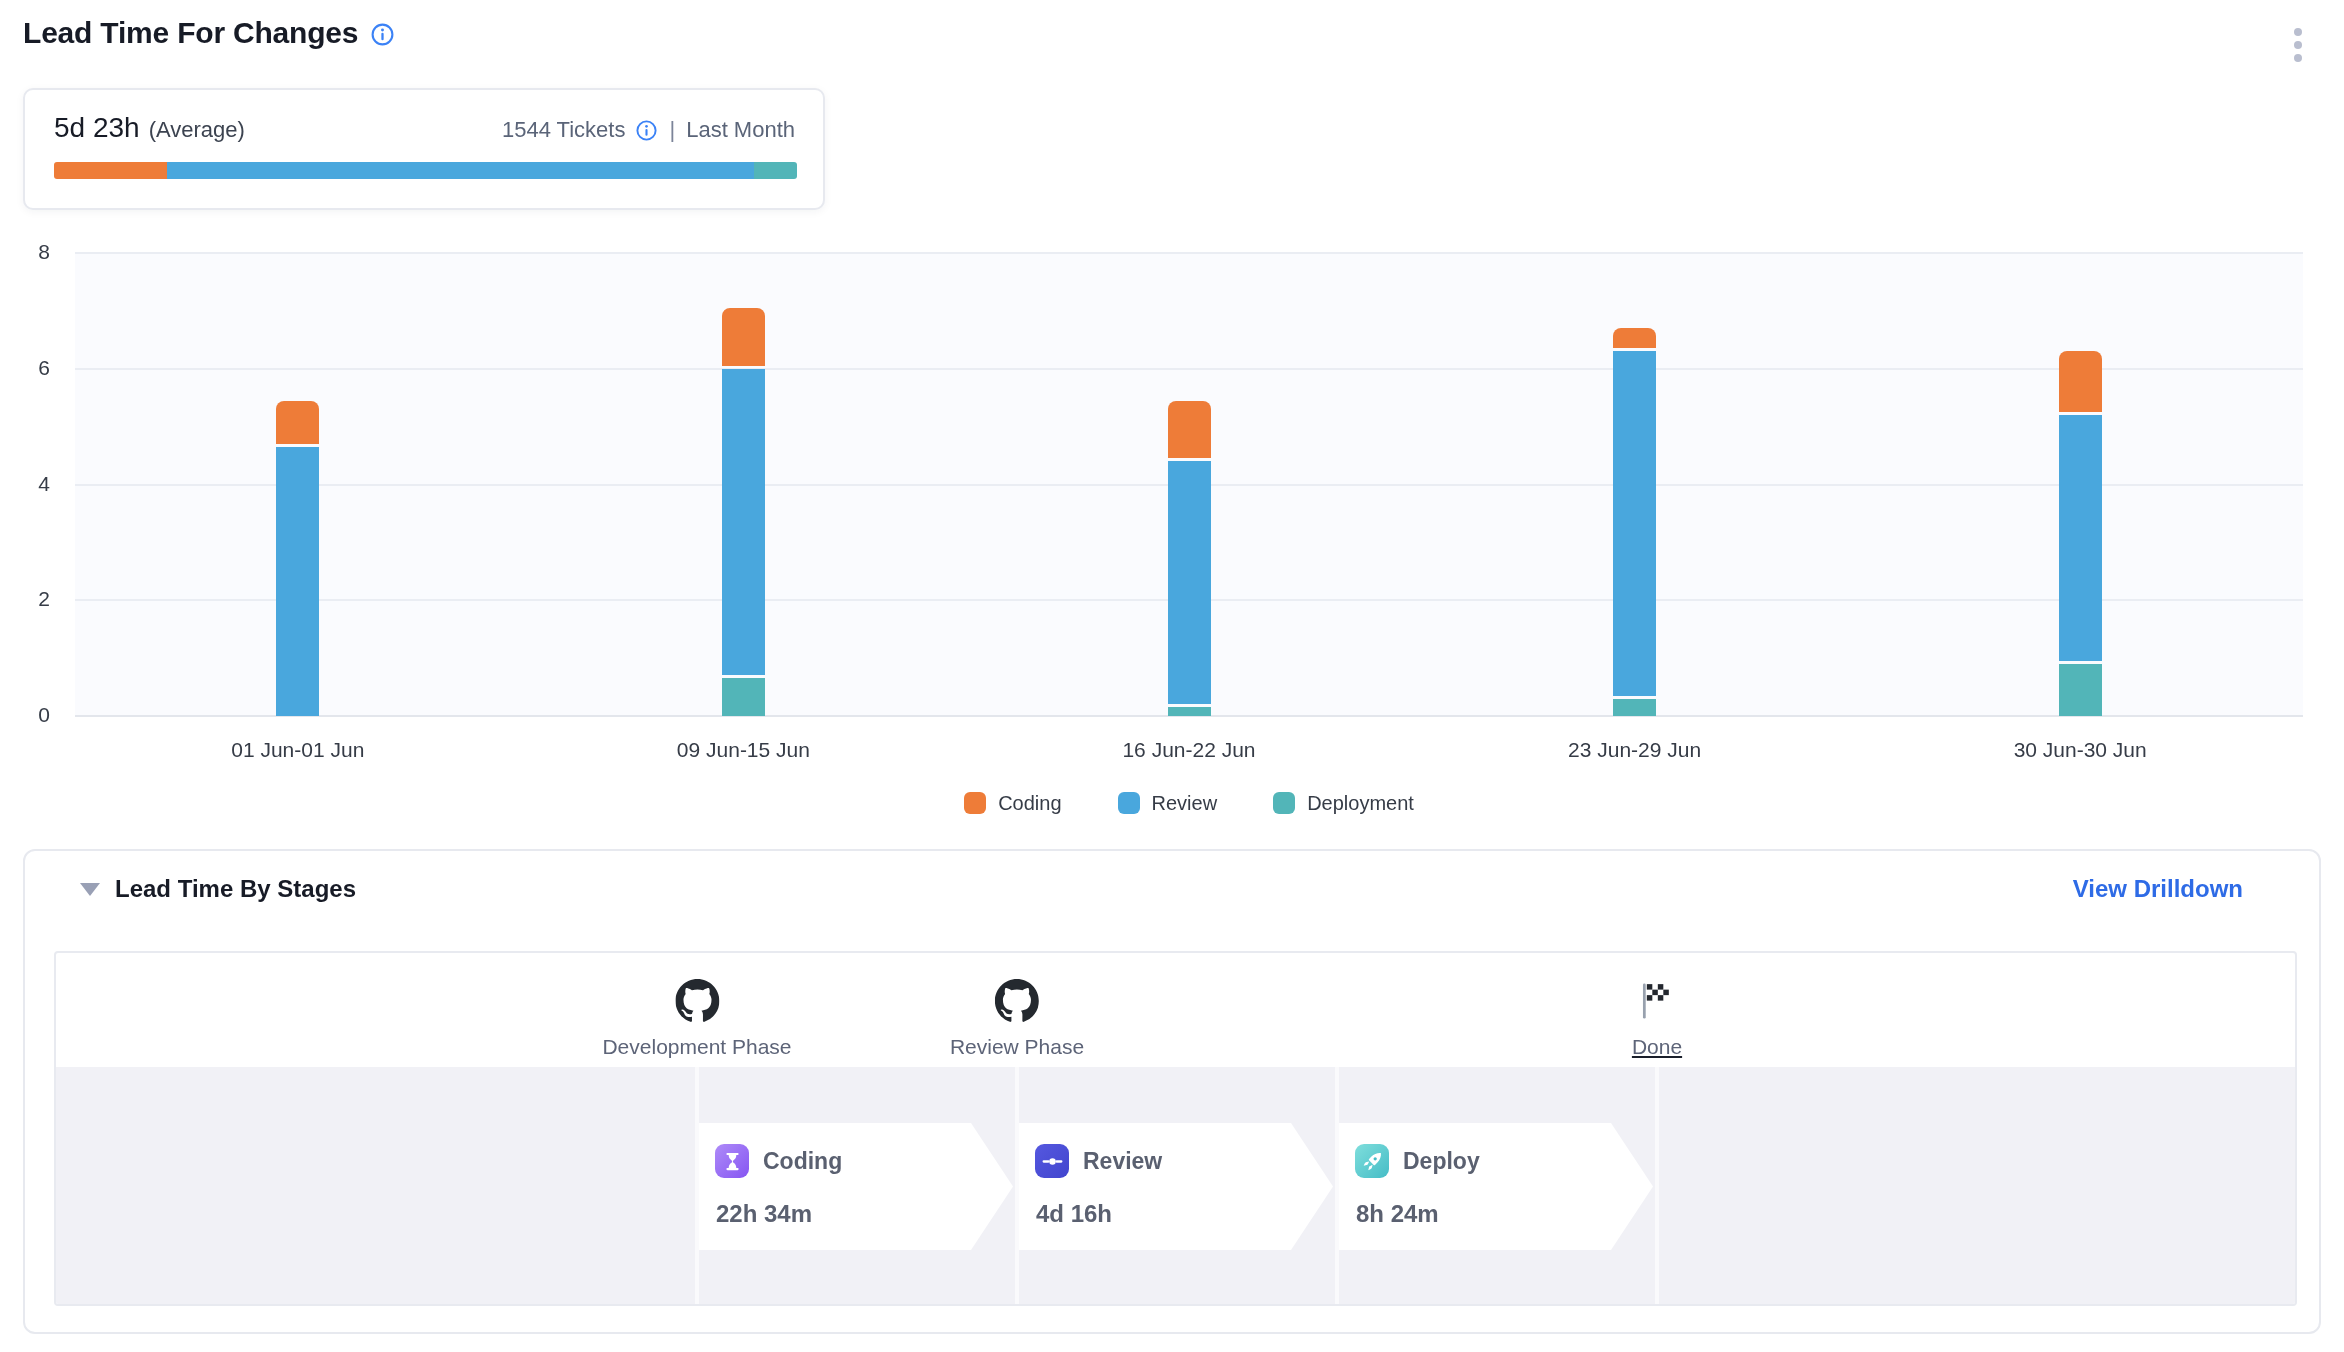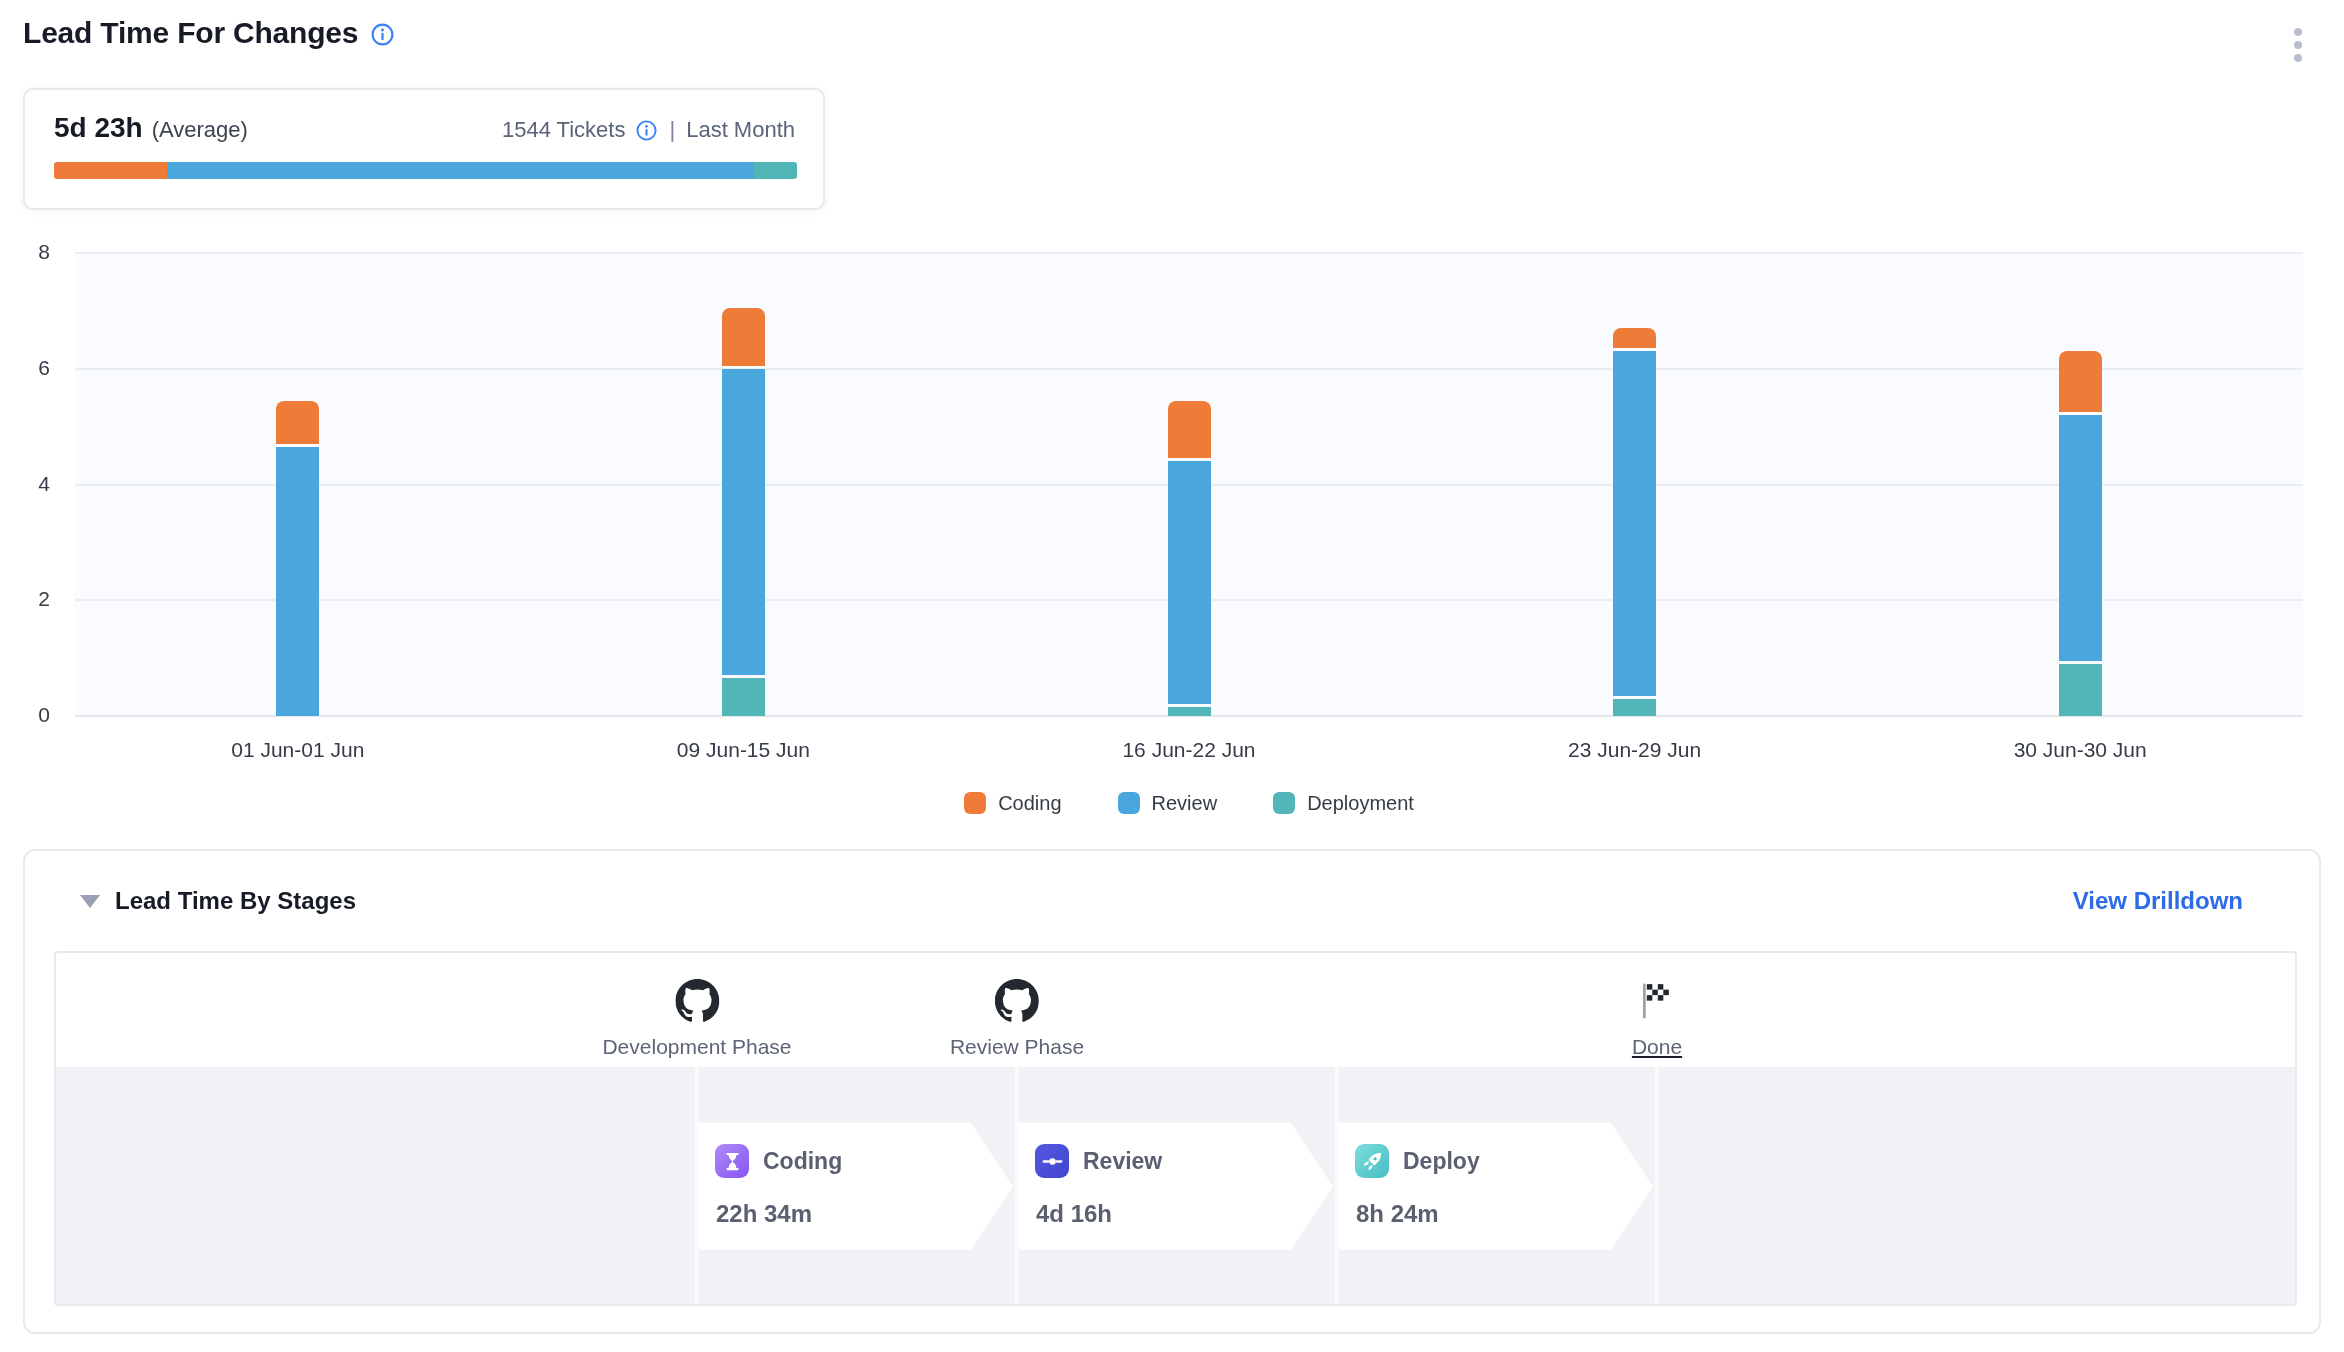--- a/index.html
+++ b/index.html
@@ -11,21 +11,21 @@
   .page-title{margin:0;font-size:30px;font-weight:700;color:#171B26;letter-spacing:-.2px;}
   .info-ic{display:inline-block;width:25px;height:25px;margin-left:12px;margin-top:3px;cursor:pointer;}
   .kebab{position:absolute;right:38px;top:24px;display:flex;flex-direction:column;gap:5px;cursor:pointer;padding:4px;}
   .kebab i{width:8px;height:8px;border-radius:50%;background:#B9BECF;display:block;}
 
   
   .summary-card{position:absolute;left:23px;top:88px;width:802px;height:122px;box-sizing:border-box;
       border:2px solid #E7E9EF;border-radius:10px;background:#fff;
       box-shadow:0 2px 8px rgba(20,30,60,.05);padding:22px 28px 0 29px;}
   .sum-line{display:flex;align-items:baseline;}
-  .sum-value{font-size:28px;font-weight:700;color:#171B26;}
+  .sum-value{font-size:28px;font-weight:400;color:#171B26;}
   .sum-qual{font-size:22px;color:#3C4350;margin-left:9px;}
   .sum-right{margin-left:auto;display:flex;align-items:center;font-size:22px;color:#5A6478;}
   .sum-right .info-ic{width:23px;height:23px;margin:0 0 0 10px;}
   .sum-sep{margin:0 11px;color:#7C8499;}
   .dist-bar{margin-top:18px;height:17px;border-radius:3px;overflow:hidden;display:flex;width:743px;}
   .dist-bar i{display:block;height:100%;}
 
   
   #chart{position:absolute;left:0;top:0;width:100%;height:840px;}
   #plot{position:absolute;background:#FAFBFE;}
@@ -34,21 +34,21 @@
   .xlab{position:absolute;text-align:center;font-size:21px;color:#363C47;transform:translateX(-50%);}
   .seg{position:absolute;}
   .legend{position:absolute;display:flex;justify-content:center;align-items:center;gap:56px;}
   .leg-item{display:flex;align-items:center;gap:12px;cursor:pointer;}
   .leg-sw{width:22px;height:22px;border-radius:6px;display:block;}
   .leg-tx{font-size:20px;color:#363C47;}
 
   
   .stages-panel{position:absolute;left:23px;top:849px;width:2298px;height:485px;box-sizing:border-box;
       border:2px solid #E7E9EF;border-radius:12px;background:#fff;}
-  .stages-header{position:absolute;left:55px;right:76px;top:36px;display:flex;align-items:center;}
+  .stages-header{position:absolute;left:55px;right:76px;top:24px;display:flex;align-items:center;}
   .tri{width:0;height:0;border-left:10px solid transparent;border-right:10px solid transparent;
       border-top:13px solid #99A0B5;cursor:pointer;}
   .stages-title{margin:0 0 0 15px;font-size:24px;font-weight:700;color:#171B26;}
   .drilldown{margin-left:auto;font-size:24px;font-weight:700;color:#2E6BE6;cursor:pointer;text-decoration:none;}
 
   .stage-table{position:absolute;left:29px;top:100px;width:2243px;height:355px;box-sizing:border-box;
       border:2px solid #E8EAF0;border-radius:4px;background:#fff;overflow:hidden;}
   .stage-body{position:absolute;left:0;right:0;top:114px;bottom:0;background:#F1F1F6;}
   .divider{position:absolute;top:0;bottom:0;width:4px;background:#FAFAFC;}
   .milestone{position:absolute;transform:translateX(-50%);text-align:center;}

